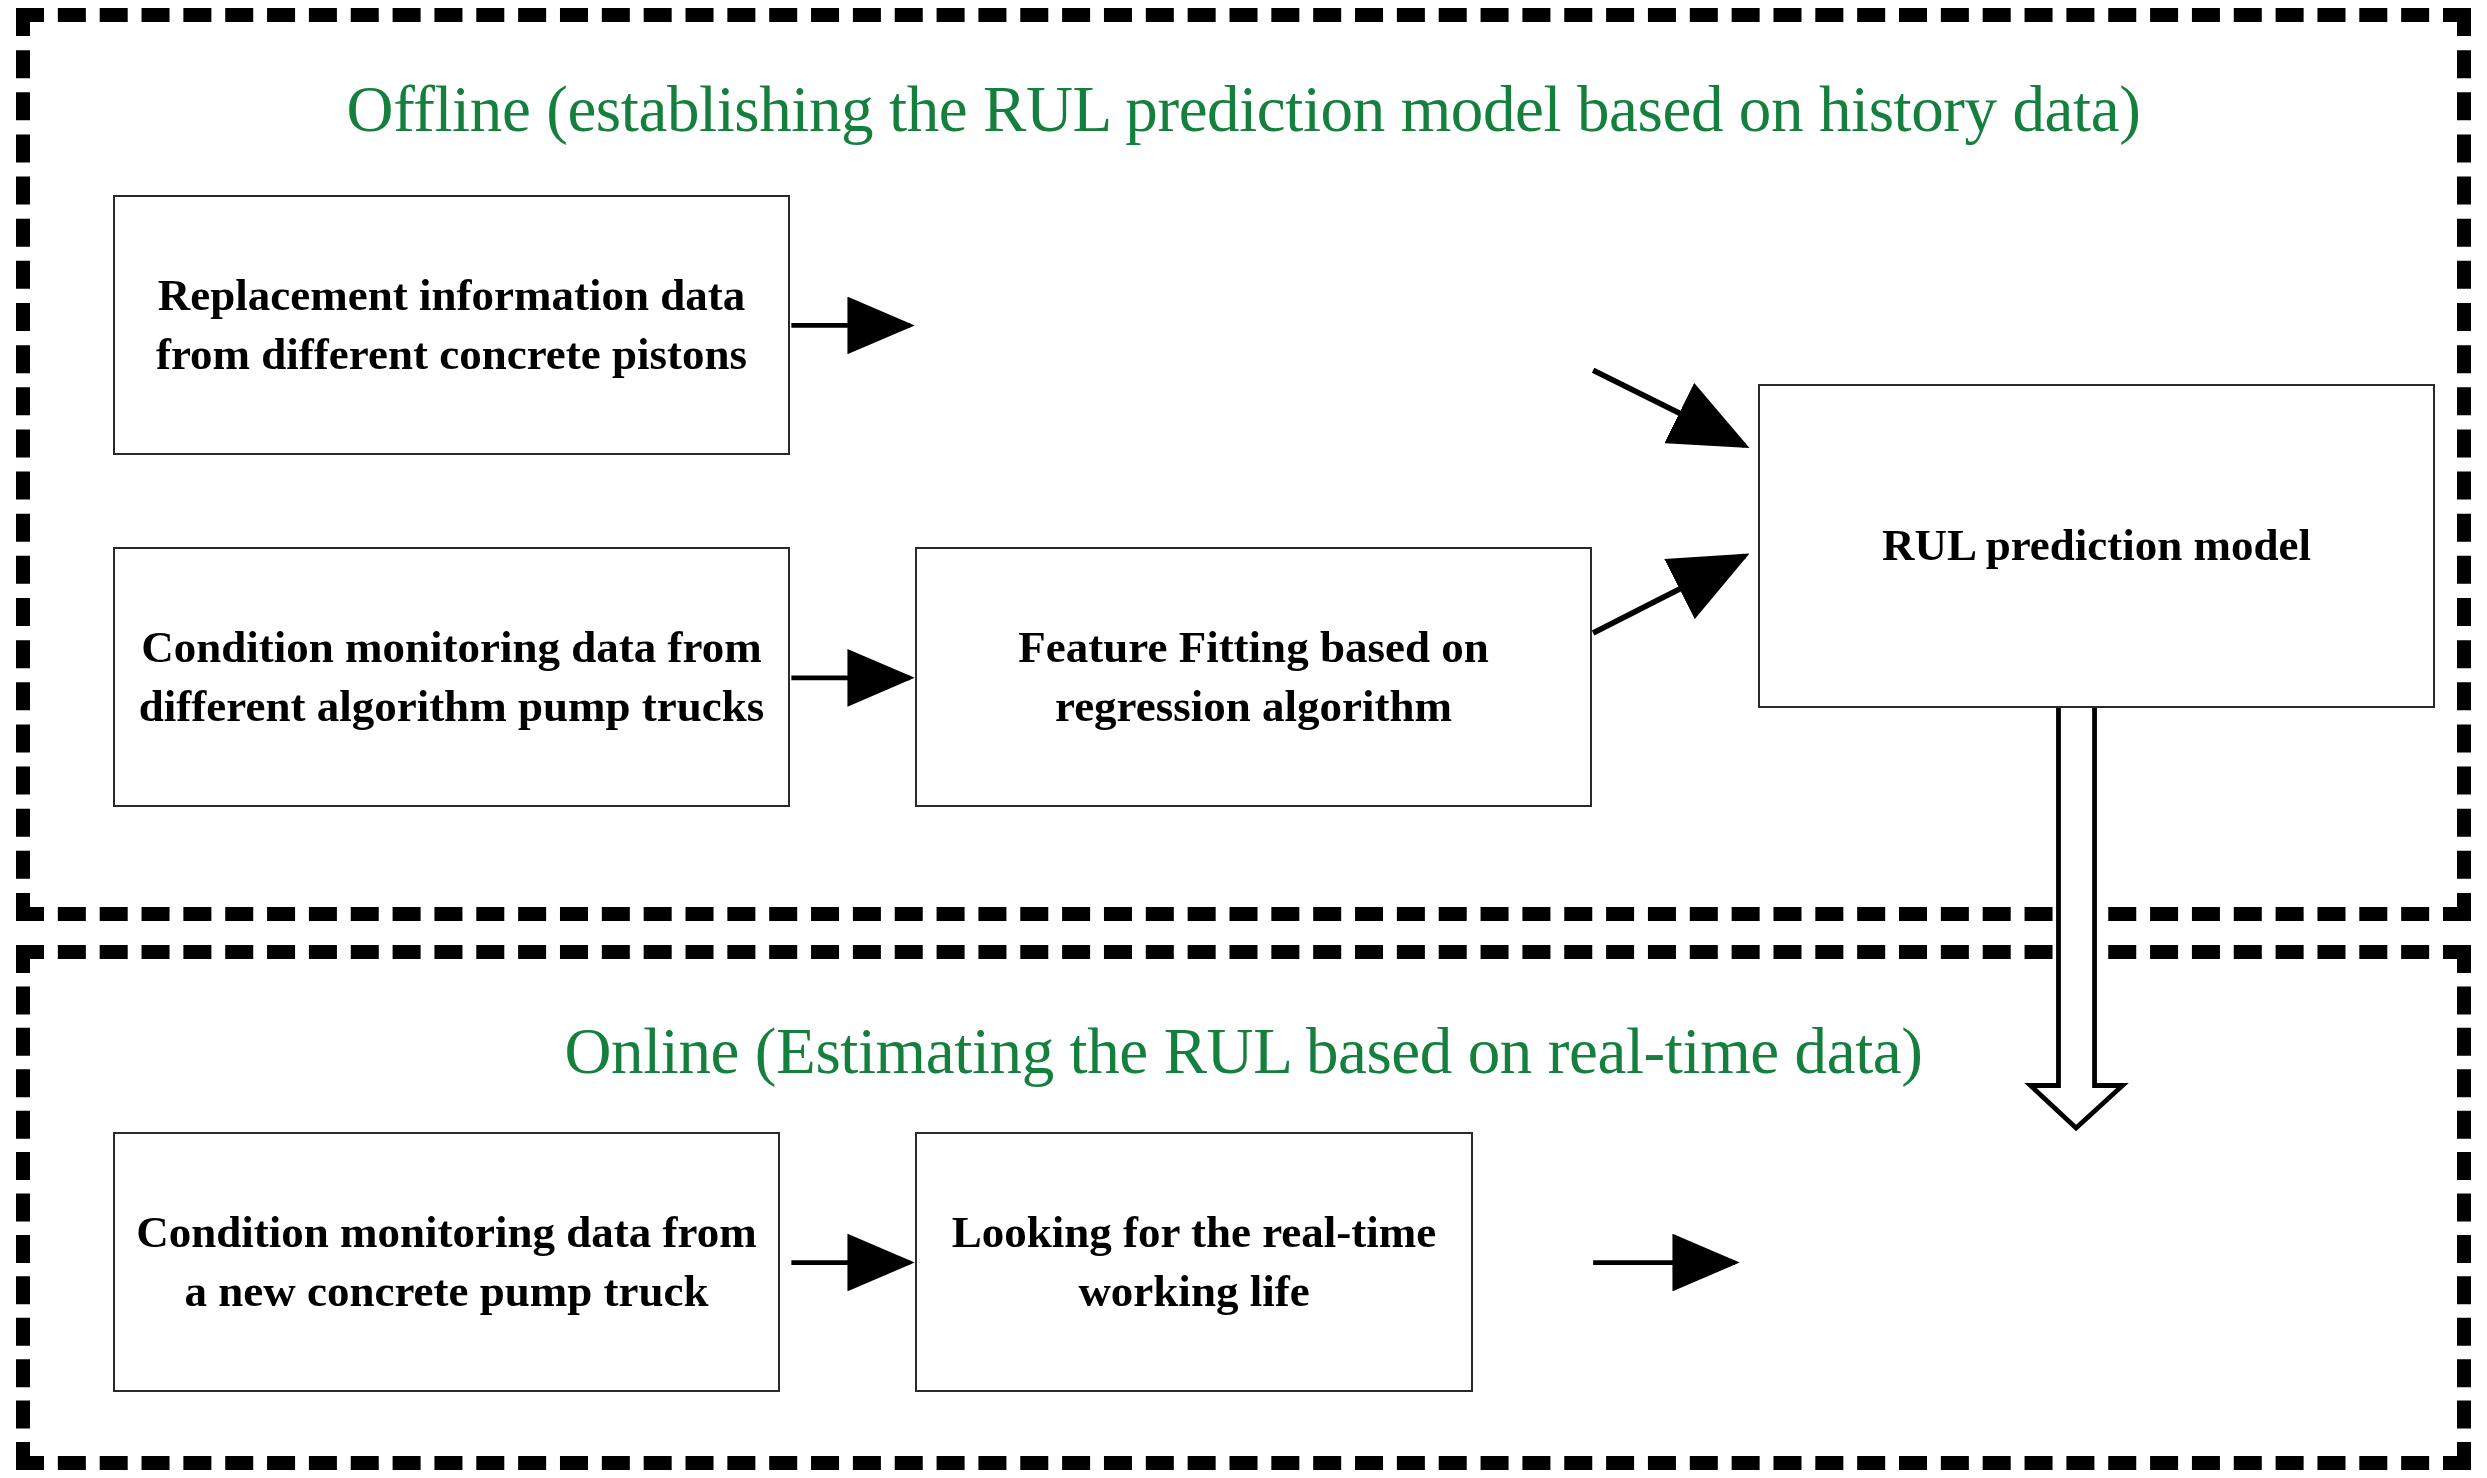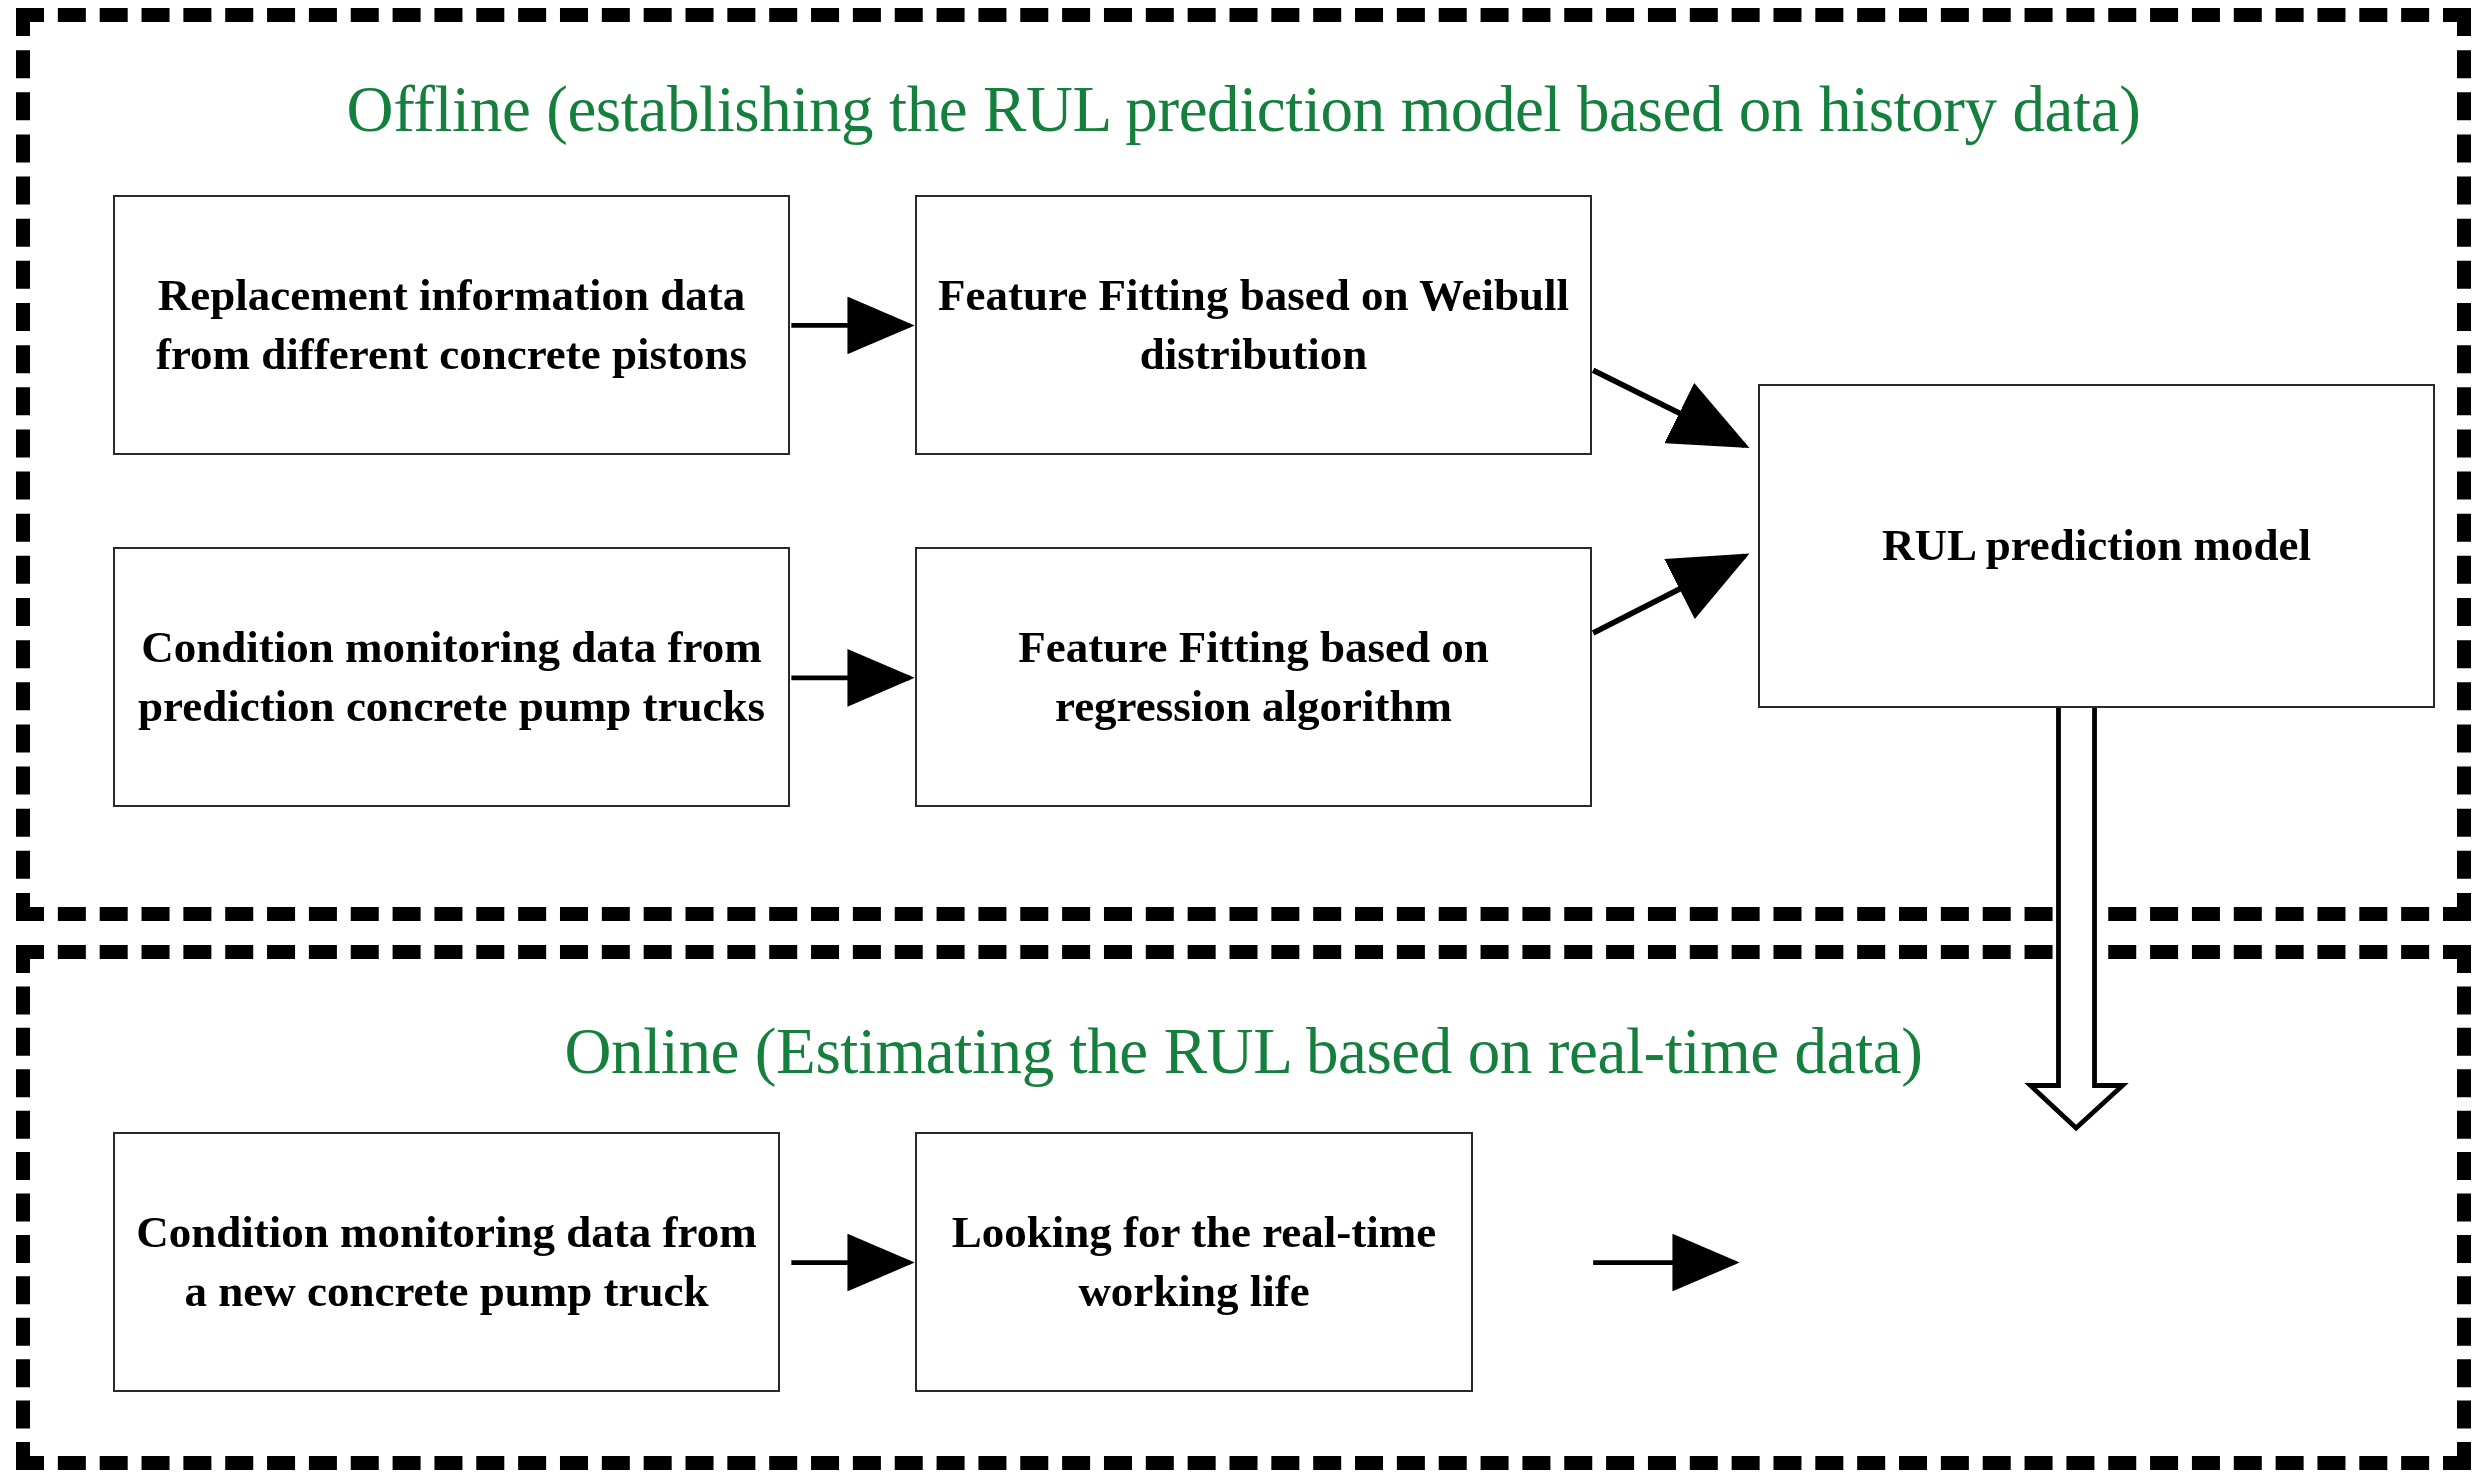--- a/index.html
+++ b/index.html
@@ -142,30 +142,27 @@
              L 2592 1408
              L 2535 1355
              L 2570 1355
              Z" fill="#ffffff" stroke="#000000" stroke-width="6" stroke-linejoin="miter"></path>
   </svg>
 
   <div class="box" id="box-replacement">
     <span class="box-text">Replacement information data from different concrete pistons</span>
   </div>
 
-  <div class="box" id="box-weibull">
-    <span class="box-text">Feature Fitting based on Weibull distribution</span>
-  </div>
 
   <div class="box" id="box-rulmodel">
     <span class="box-text">RUL prediction model</span>
   </div>
 
   <div class="box" id="box-condition1">
-    <span class="box-text">Condition monitoring data from prediction concrete pump trucks</span>
+    <span class="box-text">Condition monitoring data from different algorithm pump trucks</span>
   </div>
 
   <div class="box" id="box-regression">
     <span class="box-text">Feature Fitting based on regression algorithm</span>
   </div>
 
   <div class="box" id="box-condition2">
     <span class="box-text">Condition monitoring data from a new concrete pump truck</span>
   </div>
 

